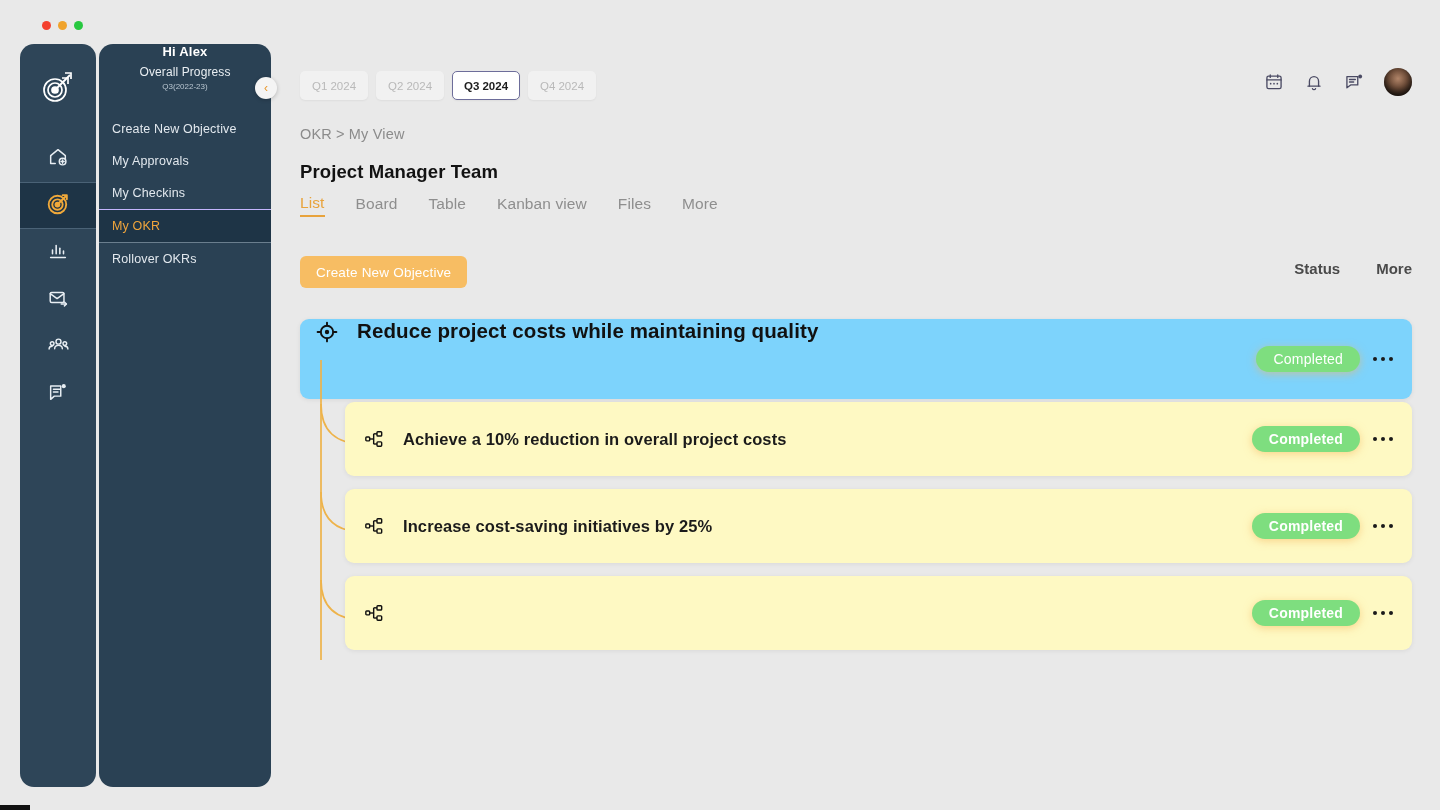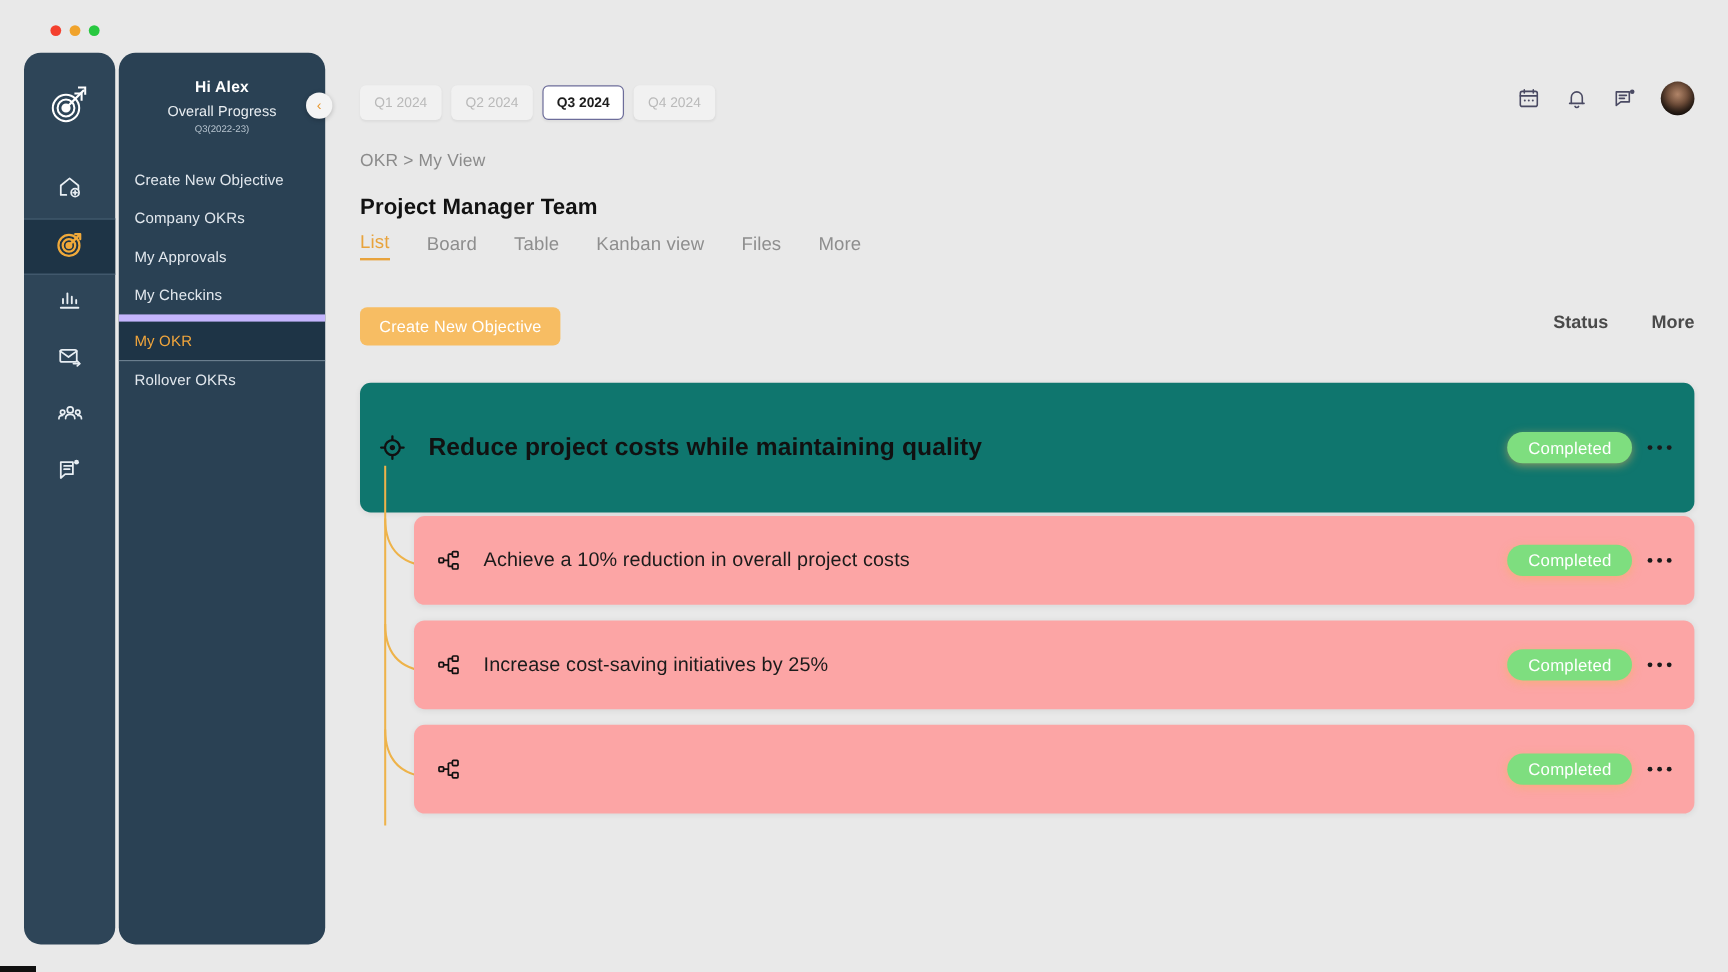--- a/index.html
+++ b/index.html
@@ -35,33 +35,33 @@
   }
   .rail-item.active { background: #1e3446; border-top: 1px solid #4a6276; border-bottom: 1px solid #4a6276; }
 
   
   .navpanel {
     position: absolute; left: 99px; top: 44px;
     width: 172px; height: 743px;
     background: #2a4154; border-radius: 14px;
     overflow: hidden;
   }
-  .nav-head { padding-top: 21px; text-align: center; }
+  .nav-head { text-align: center; }
   .nav-hi { color: #ffffff; font-size: 13px; font-weight: bold; letter-spacing: .2px; }
   .nav-prog { color: #e9eef2; font-size: 12px; margin-top: 6px; letter-spacing: .1px; }
   .nav-quarter { color: #b9c6d1; font-size: 8px; margin-top: 3px; }
   .nav-list { margin-top: 22px; }
   .nav-item {
     padding: 9px 0 9px 13px;
     color: #e2e8ee; font-size: 12.5px; letter-spacing: .15px;
   }
   .nav-item.active {
     background: #1f3purple; background: #1e3446;
     color: #f0a53c;
-    border-top: 6px solid #c4b5fd; border-bottom: 1px solid #6a7e8e;
+    border-top: 1px solid #c4b5fd; border-bottom: 1px solid #6a7e8e;
   }
   .collapse-btn {
     position: absolute; left: 255px; top: 77px;
     width: 22px; height: 22px; border-radius: 50%;
     background: #f4f4f4; box-shadow: 0 1px 4px rgba(0,0,0,.22);
     display: flex; align-items: center; justify-content: center;
     color: #e8982f; font-size: 12px; line-height: 1;
   }
 
   
@@ -102,37 +102,38 @@
     background: #f7bd63; border-radius: 6px;
     color: #ffffff; font-size: 13.5px; letter-spacing: .2px;
   }
   .colheads { position: absolute; right: 28px; top: 216px; display: flex; align-items: center; }
   .colhead { color: #4a4a4a; font-size: 15px; font-weight: bold; }
   .colhead.status { margin-right: 36px; }
 
   .board { position: absolute; left: 0; top: 275px; right: 28px; }
 
   .obj-card {
-    position: relative; height: 108px;
-    background: #0f766e; border-radius: 9px;
+    position: relative; height: 80px;
+    background: #7dd3fc; border-radius: 9px;
     box-shadow: 0 1px 5px rgba(0,0,0,.07);
-    display: flex; align-items: center;
+    display: flex; 
   }
   .obj-icon { margin-left: 14px; width: 26px; height: 26px; display: flex; align-items: center; justify-content: center; }
   .obj-title { margin-left: 17px; font-size: 20.5px; color: #111111; font-weight: bold; letter-spacing: .1px; }
 
   .kr-wrap { position: relative; margin-top: 3px; }
   .connector { position: absolute; left: 20px; top: -42px; width: 64px; height: 340px; pointer-events: none; }
 
   .kr-row {
     position: relative; margin-left: 45px; height: 74px;
-    background: #fca5a5; border-radius: 9px;
+    background: #fef9c3; border-radius: 9px;
     box-shadow: 0 1px 5px rgba(0,0,0,.07);
     display: flex; align-items: center;
     margin-bottom: 13px;
+    font-weight: bold;
   }
   .kr-icon { margin-left: 18px; width: 22px; height: 22px; display: flex; align-items: center; justify-content: center; }
   .kr-title { margin-left: 18px; font-size: 16.5px; color: #1b1b1b; letter-spacing: .1px; }
 
   .right-cell { margin-left: auto; display: flex; align-items: center; }
   .badge {
     height: 26px; padding: 0 17px;
     display: flex; align-items: center; justify-content: center;
     border-radius: 13px; background: #7ede7f;
     color: #ffffff; font-size: 14px; letter-spacing: .2px;
@@ -232,21 +233,20 @@
   </div>
 
   <div class="navpanel">
     <div class="nav-head">
       <div class="nav-hi">Hi Alex</div>
       <div class="nav-prog">Overall Progress</div>
       <div class="nav-quarter">Q3(2022-23)</div>
     </div>
     <div class="nav-list">
       <div class="nav-item"><span>Create New Objective</span></div>
-      <div class="nav-item"><span>Company OKRs</span></div>
       <div class="nav-item"><span>My Approvals</span></div>
       <div class="nav-item"><span>My  Checkins</span></div>
       <div class="nav-item active"><span>My OKR</span></div>
       <div class="nav-item"><span>Rollover OKRs</span></div>
     </div>
   </div>
   <div class="collapse-btn">‹</div>
 
   <div class="main">
 

